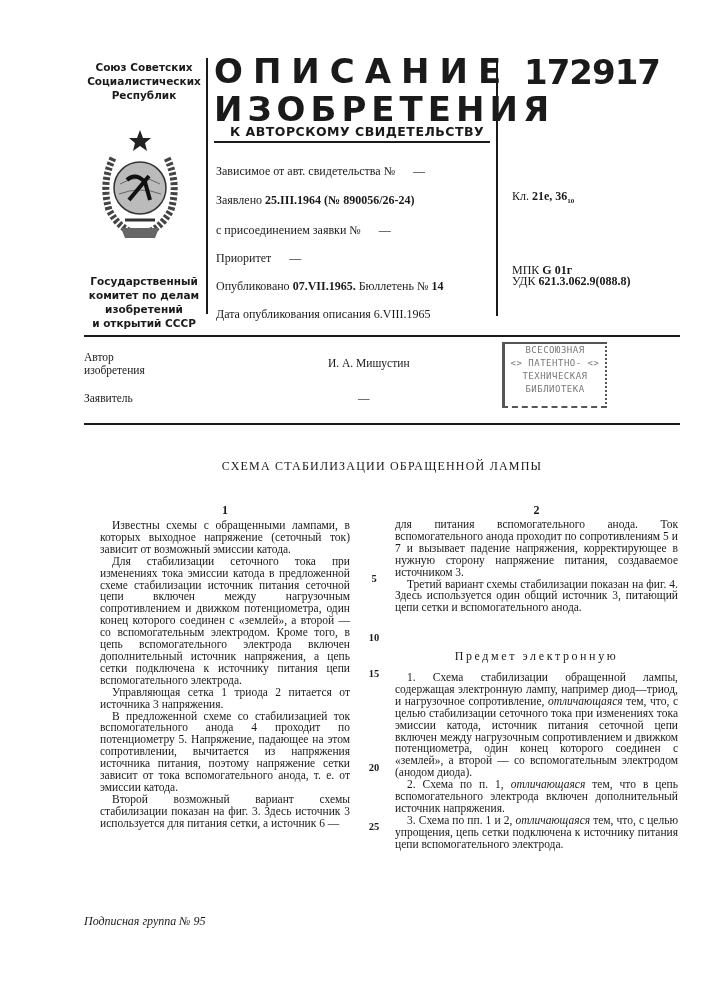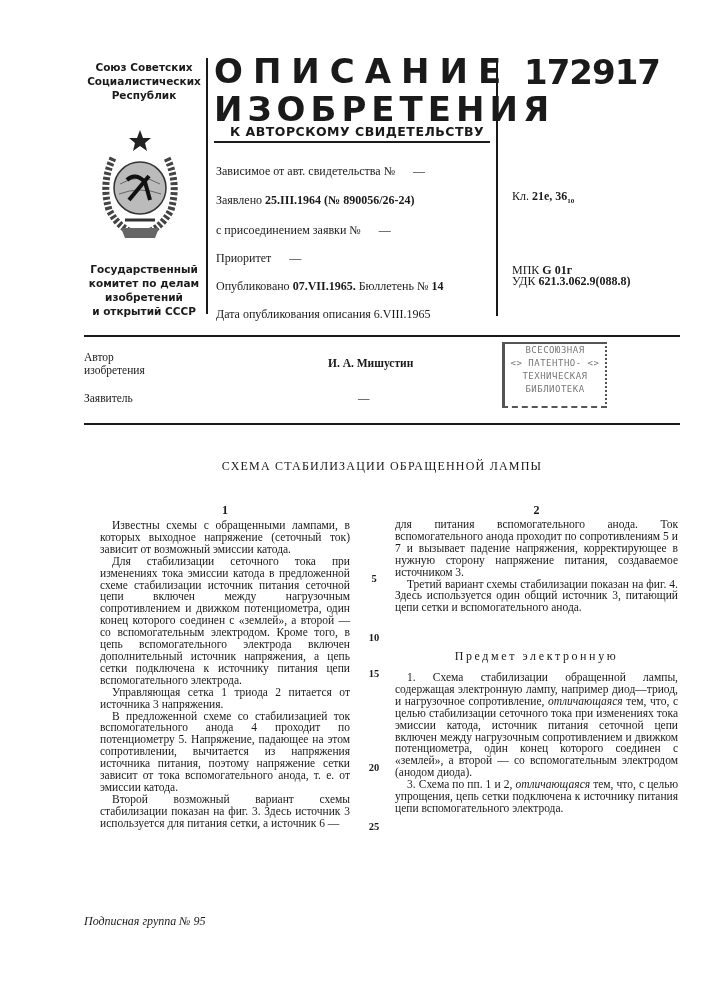--- a/index.html
+++ b/index.html
@@ -3,21 +3,21 @@
 <meta charset="utf-8">
 <style>
   html, body { margin: 0; padding: 0; background: #ffffff; }
   body { width: 707px; height: 1000px; position: relative; overflow: hidden; color: #1a1a1a; font-family: "Liberation Serif", "DejaVu Serif", serif; }
   .abs { position: absolute; }
   .sans { font-family: "DejaVu Sans", "Liberation Sans", sans-serif; }
 
   
   .union { left: 84px; top: 60px; width: 120px; text-align: center; font-size: 10.5px; line-height: 14px; font-weight: bold; }
   .emblem { left: 95px; top: 128px; width: 90px; height: 118px; }
-  .committee { left: 84px; top: 262px; width: 120px; text-align: center; font-size: 10.5px; line-height: 14px; font-weight: bold; }
+  .committee { left: 84px; top: 274px; width: 120px; text-align: center; font-size: 10.5px; line-height: 14px; font-weight: bold; }
 
   .vrule-left { left: 206px; top: 58px; width: 2px; height: 256px; background: #1a1a1a; }
   .vrule-right { left: 496px; top: 58px; width: 2px; height: 258px; background: #1a1a1a; }
 
   .big1 { left: 214px; top: 52px; width: 284px; font-size: 34px; line-height: 38px; font-weight: bold; letter-spacing: 10px; }
   .big2 { left: 214px; top: 90px; width: 284px; font-size: 34px; line-height: 38px; font-weight: bold; letter-spacing: 5px; }
   .sub { left: 230px; top: 124px; font-size: 12.5px; font-weight: bold; letter-spacing: 0.5px; }
   .sub-rule { left: 214px; top: 141px; width: 276px; height: 2px; background: #1a1a1a; }
   .patent-no { left: 512px; top: 52px; font-size: 34px; font-weight: bold; letter-spacing: -1px; margin-left: 12px; }
 
@@ -26,21 +26,21 @@
   .dash { display: inline-block; margin-left: 18px; }
 
   .cls { left: 512px; font-size: 12px; white-space: nowrap; }
   .cls b { font-weight: bold; }
   .cls sub { font-size: 7px; font-weight: bold; }
 
   .hrule1 { left: 84px; top: 335px; width: 596px; height: 2px; background: #1a1a1a; }
   .hrule2 { left: 84px; top: 423px; width: 596px; height: 2px; background: #1a1a1a; }
 
   .author-lbl { left: 84px; top: 351px; font-size: 11.5px; line-height: 13px; }
-  .author-name { left: 328px; top: 357px; font-size: 11.5px; font-weight: bold; }
+  .author-name { left: 328px; top: 357px; font-size: 11.5px; font-weight: normal; }
   .applicant-lbl { left: 84px; top: 392px; font-size: 11.5px; }
   .applicant-val { left: 358px; top: 392px; font-size: 11.5px; }
 
   .stamp { left: 502px; top: 342px; width: 100px; height: 62px; border: 2px solid #555; border-left-width: 3px; border-bottom-style: dashed; border-right-style: dotted; text-align: center; font-size: 9px; line-height: 13px; color: #777; letter-spacing: 0.5px; font-family: "DejaVu Sans Mono", monospace; overflow: hidden; }
 
   .doc-title { left: 84px; top: 459px; width: 596px; text-align: center; font-size: 12px; font-weight: normal; letter-spacing: 1.2px; }
 
   .colnum { font-size: 12px; font-weight: bold; text-align: center; }
   .col { font-size: 11.5px; line-height: 11.9px; text-align: justify; }
   .col p { margin: 0; text-indent: 12px; }
@@ -172,16 +172,17 @@
 
 <div class="abs col col-right">
   <p class="noindent">для питания вспомогательного анода. Ток вспомогательного анода проходит по сопротивлениям 5 и 7 и вызывает падение напряжения, корректирующее в нужную сторону напряжение питания, создаваемое источником 3.</p>
   <p>Третий вариант схемы стабилизации показан на фиг. 4. Здесь используется один общий источник 3, питающий цепи сетки и вспомогательного анода.</p>
 </div>
 
 <div class="abs subject">Предмет электронную</div>
 
 <div class="abs col" style="left:395px;top:672px;width:283px">
   <p><span>1. Схема стабилизации обращенной лампы, содержащая электронную лампу, например диод—триод, и нагрузочное сопротивление, </span><i>отличающаяся</i><span> тем, что, с целью стабилизации сеточного тока при изменениях тока эмиссии катода, источник питания сеточной цепи включен между нагрузочным сопротивлением и движком потенциометра, один конец которого соединен с «землей», а второй — со вспомогательным электродом (анодом диода).</span></p>
+  <p><span>2. Схема по п. 1, </span><i>отличающаяся</i><span> тем, что в цепь вспомогательного электрода включен дополнительный источник напряжения.</span></p>
   <p><span>3. Схема по пп. 1 и 2, </span><i>отличающаяся</i><span> тем, что, с целью упрощения, цепь сетки подключена к источнику питания цепи вспомогательного электрода.</span></p>
 </div>
 
 <div class="abs subscr">Подписная группа № 95</div>
 
 </body></html>

